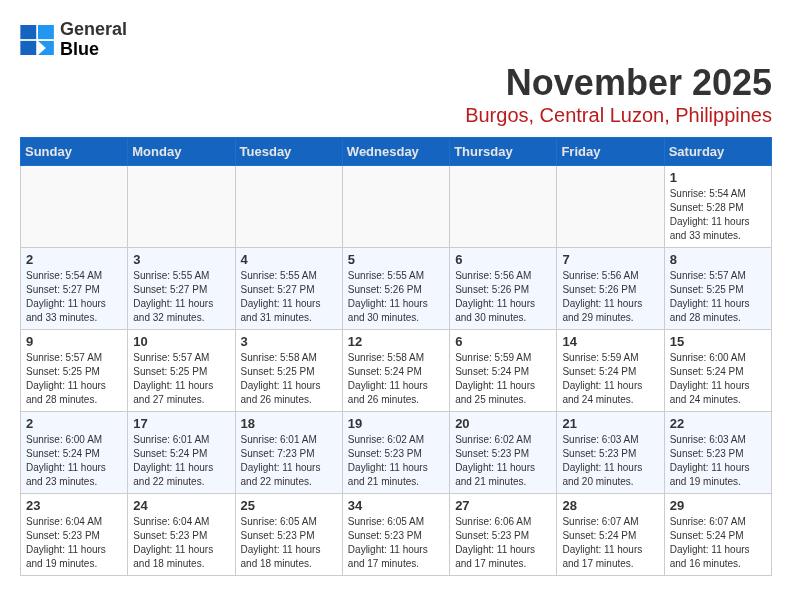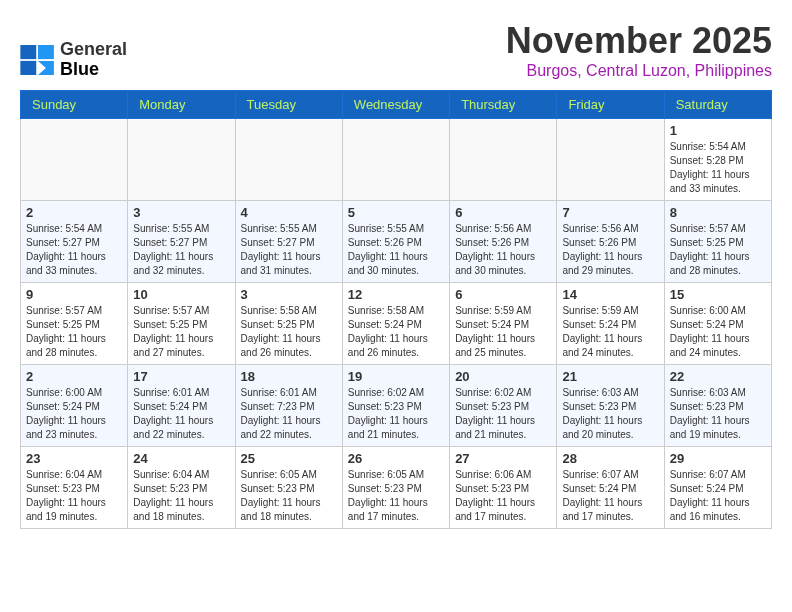--- a/index.html
+++ b/index.html
@@ -6,21 +6,21 @@
     body {
       font-family: Arial, sans-serif;
       background: #fff;
       width: 792px;
       min-height: 612px;
       padding: 20px;
     }
     .header {
       display: flex;
       justify-content: space-between;
-      align-items: flex-end;
+      align-items: flex-start;
       margin-bottom: 10px;
     }
     .logo {
       display: flex;
       align-items: center;
       gap: 4px;
     }
     .logo-text {
       font-size: 18px;
       font-weight: bold;
@@ -30,36 +30,37 @@
     .logo-text span { color: #000000; }
     .logo-icon {
       width: 36px;
       height: 30px;
     }
     .title-block { text-align: right; }
     .month-title {
       font-size: 36px;
       font-weight: bold;
       color: #333;
+      margin-top: 42px;
     }
     .subtitle {
-      font-size: 16px;
-      color: #a21caf;
+      font-size: 20px;
+      color: #b91c1c;
     }
     table {
       width: 100%;
       border-collapse: collapse;
       border: 1px solid #ccc;
     }
     thead tr th {
       background-color: #1565C0;
-      color: #bef264;
+      color: #e5e5e5;
       font-size: 13px;
-      font-weight: normal;
-      padding: 6px 11px;
+      font-weight: bold;
+      padding: 6px 4px;
       text-align: left;
       border: 1px solid #1a6fd4;
     }
     tbody tr td {
       vertical-align: top;
       border: 1px solid #ccc;
       padding: 4px 5px;
       font-size: 10.5px;
       color: #333;
       width: calc(100% / 7);
@@ -300,21 +301,21 @@
 and 18 minutes.</div>
         </td>
         <td>
           <span class="day-number">25</span>
           <div class="day-info">Sunrise: 6:05 AM
 Sunset: 5:23 PM
 Daylight: 11 hours
 and 18 minutes.</div>
         </td>
         <td>
-          <span class="day-number">26</span>
+          <span class="day-number">34</span>
           <div class="day-info">Sunrise: 6:05 AM
 Sunset: 5:23 PM
 Daylight: 11 hours
 and 17 minutes.</div>
         </td>
         <td>
           <span class="day-number">27</span>
           <div class="day-info">Sunrise: 6:06 AM
 Sunset: 5:23 PM
 Daylight: 11 hours

